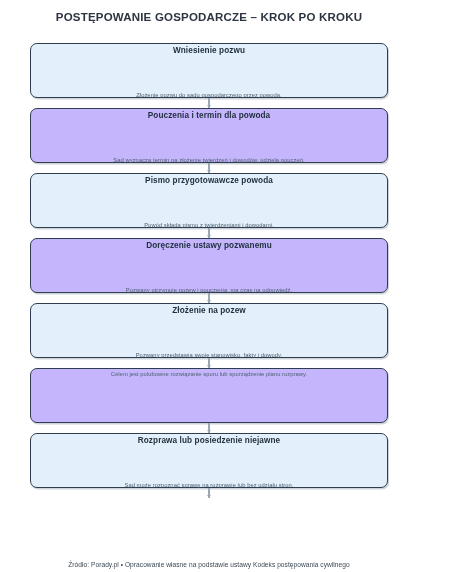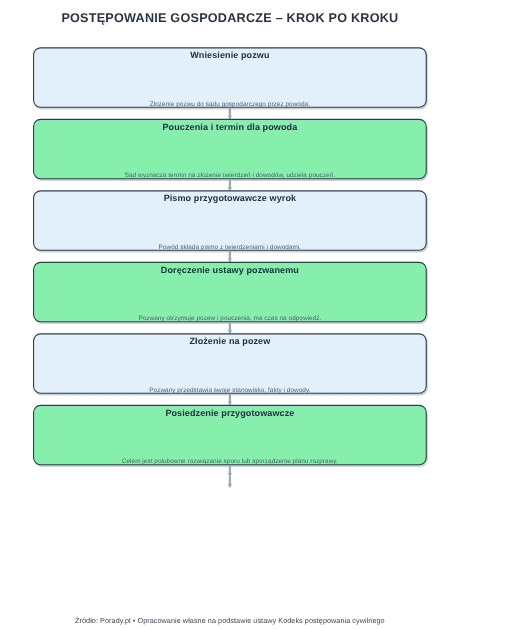--- a/index.html
+++ b/index.html
@@ -51,21 +51,21 @@
     border-radius: 7px;
     display: flex;
     flex-direction: column;
     align-items: center;
     justify-content: flex-start;
     padding: 2px 28px;
     box-shadow: 1px 1.5px 0 rgba(90,110,130,0.30);
     gap: 30px;
   }
   .step.light { background: #e3f0fc; }
-  .step.dark  { background: #86efac; }
+  .step.dark  { background: #c4b5fd; }
   .step-title {
     font-size: 8.2px;
     font-weight: bold;
     color: #22303f;
     text-align: center;
     line-height: 1.25;
     margin-bottom: 6px;
     letter-spacing: 0.1px;
   }
   .step-desc {
@@ -132,21 +132,21 @@
           <div class="step-title">Pouczenia i termin dla powoda</div>
           <div class="step-desc">Sąd wyznacza termin na złożenie twierdzeń i dowodów, udziela pouczeń.</div>
         </div>
       </div>
       <div class="connector">
         <div class="line"></div>
         <div class="head"></div>
       </div>
       <div class="step-wrap">
         <div class="step light">
-          <div class="step-title">Pismo przygotowawcze wyrok</div>
+          <div class="step-title">Pismo przygotowawcze powoda</div>
           <div class="step-desc">Powód składa pismo z twierdzeniami i dowodami.</div>
         </div>
       </div>
       <div class="connector">
         <div class="line"></div>
         <div class="head"></div>
       </div>
       <div class="step-wrap">
         <div class="step dark">
           <div class="step-title">Doręczenie ustawy pozwanemu</div>
@@ -162,27 +162,32 @@
           <div class="step-title">Złożenie na pozew</div>
           <div class="step-desc">Pozwany przedstawia swoje stanowisko, fakty i dowody.</div>
         </div>
       </div>
       <div class="connector">
         <div class="line"></div>
         <div class="head"></div>
       </div>
       <div class="step-wrap">
         <div class="step dark">
-          <div class="step-title">Posiedzenie przygotowawcze</div>
           <div class="step-desc">Celem jest polubowne rozwiązanie sporu lub sporządzenie planu rozprawy.</div>
         </div>
       </div>
       <div class="connector">
         <div class="line"></div>
         <div class="head"></div>
+      </div>
+      <div class="step-wrap">
+        <div class="step light">
+          <div class="step-title">Rozprawa lub posiedzenie niejawne</div>
+          <div class="step-desc">Sąd może rozpoznać sprawę na rozprawie lub bez udziału stron.</div>
+        </div>
       </div>
       <div class="connector">
         <div class="line"></div>
         <div class="head"></div>
       </div>
     </div>
 
   <div class="footer">Źródło: Porady.pl • Opracowanie własne na podstawie ustawy Kodeks postępowania cywilnego</div>
 
 </div>

